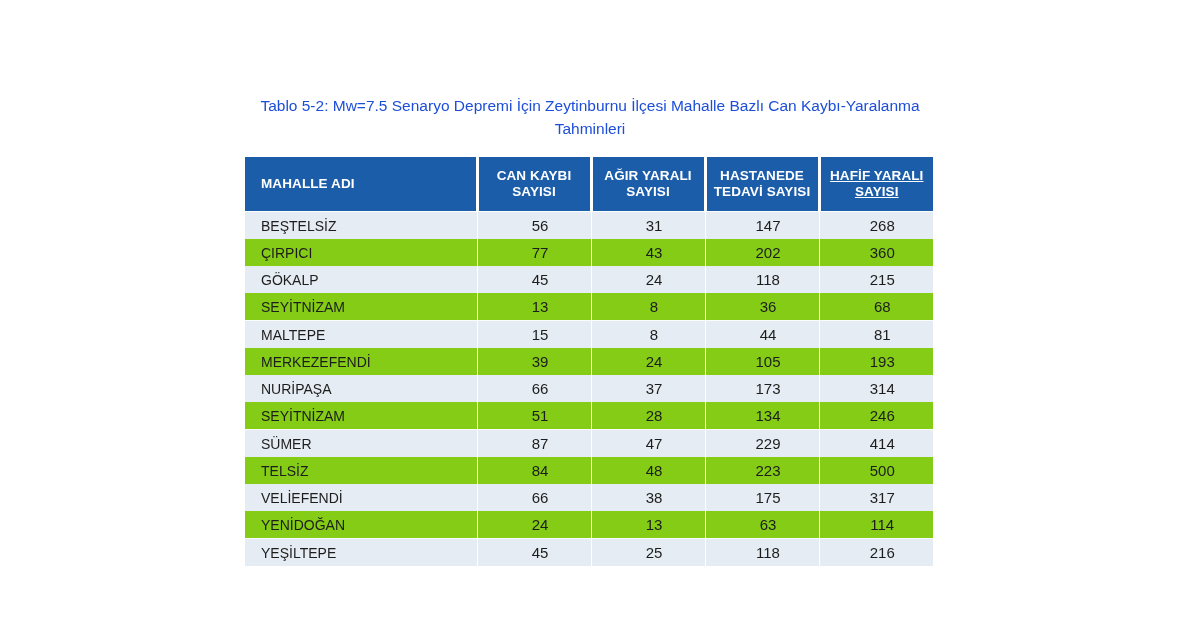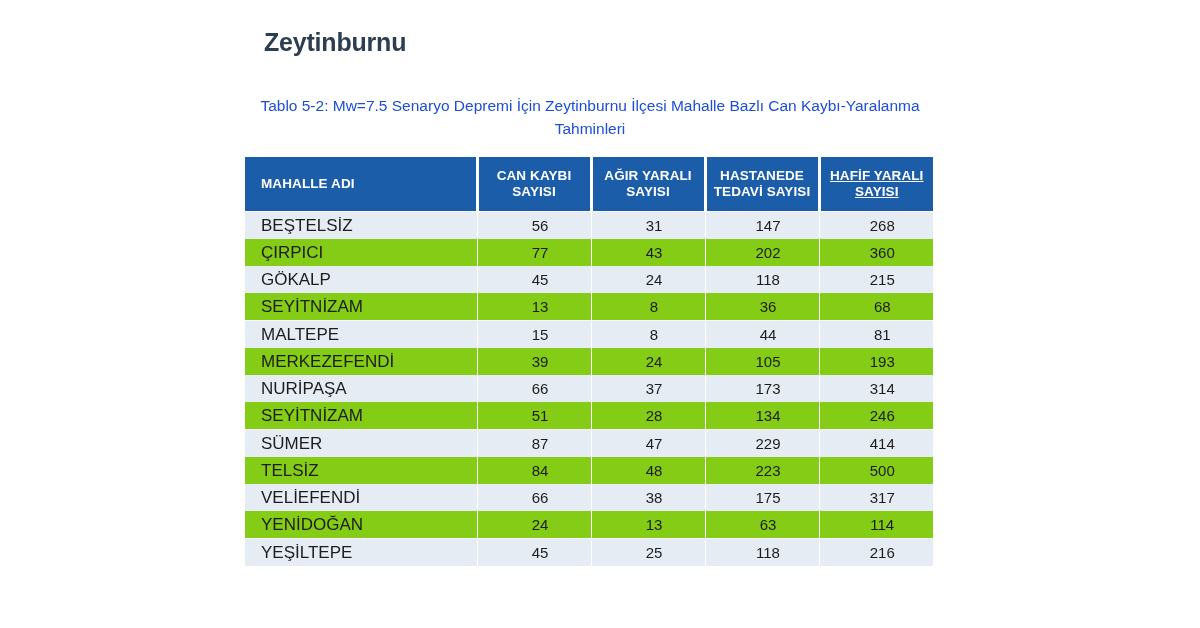--- a/index.html
+++ b/index.html
@@ -93,39 +93,38 @@
     border-right: 1px solid #ffffff;
   }
   tbody td.last-col { border-right: none; }
   tbody tr.band-a td { background: #e6ecf3; }
   tbody tr.band-b td { background: #84cc16; }
   tbody tr.band-sep td { border-top: 1px solid #fbfcfd; }
 
   tbody td.name-cell {
     text-align: left;
     padding-left: 16px;
-    font-size: 17px;
+    font-size: 14px;
   }
   tbody td.num-cell {
     text-align: center;
     padding-left: 12px;
   }
   tbody tr.total-row td {
     font-weight: bold;
     border-top: 2px solid #ffffff;
     background: #e7ebf2;
     height: 29px;
   }
 </style>
 </head>
 <body>
 
 <div class="page">
 
-  <div class="page-title">Zeytinburnu</div>
 
   <div class="table-caption">Tablo 5-2: Mw=7.5 Senaryo Depremi İçin Zeytinburnu İlçesi Mahalle Bazlı Can Kaybı-Yaralanma Tahminleri</div>
 
   <div class="table-wrap">
     <table class="data-table">
       <colgroup>
         <col class="c0">
           <col class="c1">
           <col class="c2">
           <col class="c3">

